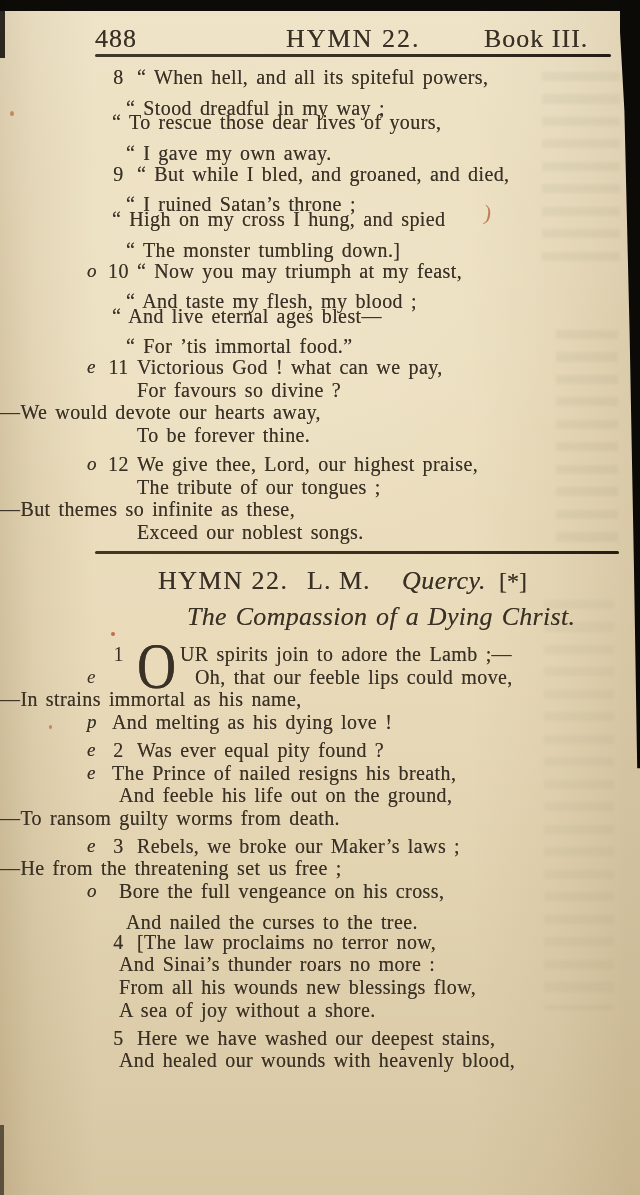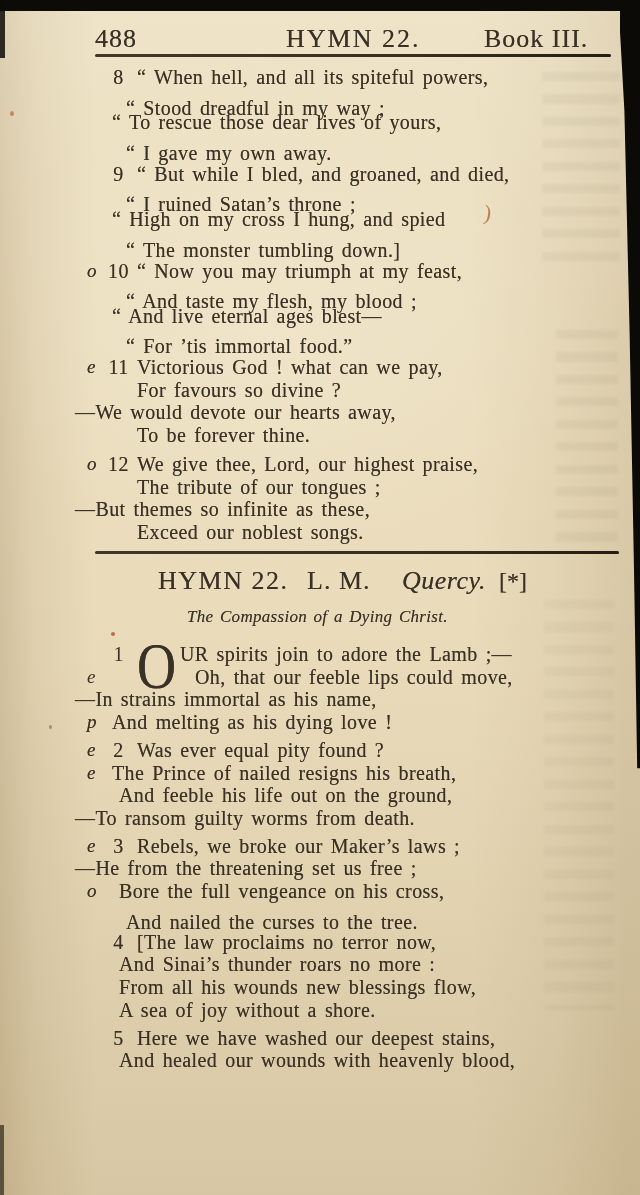--- a/index.html
+++ b/index.html
@@ -35,33 +35,33 @@
   
   .vsec{position:absolute;left:0;width:100%;}
   .sec1{top:66px;}
   .sec2{top:739px;}
   .verse+.verse{margin-top:6.4px;}
   .sec2 .verse+.verse{margin-top:5.5px;}
   .vline{position:relative;height:22.6px;font-size:20px;line-height:22.6px;white-space:nowrap;
          letter-spacing:.4px;word-spacing:2.6px;text-shadow:0 0 .5px rgba(52,44,32,.6);}
   .mk{position:absolute;left:87px;font-style:italic;font-size:19px;}
   .vn{position:absolute;left:103px;width:31px;text-align:center;}
-  .ind-d .tx{padding-left:75px;display:inline-block;}
+  .ind-d .tx{display:inline-block;}
   .ind-a .tx{padding-left:112px;display:inline-block;}
   .ind-b .tx{padding-left:126px;display:inline-block;margin-top:8px;}
   .ind-c .tx{padding-left:137px;display:inline-block;}
   .ind-e .tx{padding-left:119px;display:inline-block;}
   
   .h22{position:absolute;top:566px;left:0;width:100%;height:32px;font-size:26px;line-height:30px;white-space:nowrap;text-shadow:0 0 .5px rgba(50,42,30,.65);}
   .h22 span{position:absolute;}
   .h22 .hnum{left:158px;letter-spacing:1.5px;}
   .h22 .hmeter{left:307px;letter-spacing:1px;}
   .h22 .htune{left:402px;font-style:italic;letter-spacing:.5px;}
   .h22 .hmark{left:499px;font-size:24px;}
-  .subt{position:absolute;top:604px;left:187px;font-style:italic;font-size:17px;line-height:25px;white-space:nowrap;letter-spacing:.3px;word-spacing:2px;text-shadow:0 0 .4px rgba(52,44,32,.55);}
+  .subt{position:absolute;top:604px;left:187px;font-style:italic;font-size:26px;line-height:25px;white-space:nowrap;letter-spacing:.3px;word-spacing:2px;text-shadow:0 0 .4px rgba(52,44,32,.55);}
   
   .v1{position:absolute;top:641px;left:0;width:100%;padding-top:2px;}
   .v1 .l1 .tx{padding-left:180px;display:inline-block;}
   .v1 .l2 .tx{padding-left:195px;display:inline-block;text-align:center;}
   .v1 .vn1{position:absolute;left:103px;top:2px;width:31px;text-align:center;font-size:20px;line-height:22.6px;}
   .v1 .mk2{position:absolute;left:87px;top:24.6px;font-style:italic;font-size:19px;line-height:22.6px;}
   .dropcap{position:absolute;left:137px;top:0px;font-size:66px;line-height:50px;
            transform:scaleX(.82);transform-origin:left top;text-shadow:0 0 .7px rgba(40,33,22,.7);}
   
   .ghost{position:absolute;opacity:.07;filter:blur(1.6px);pointer-events:none;

